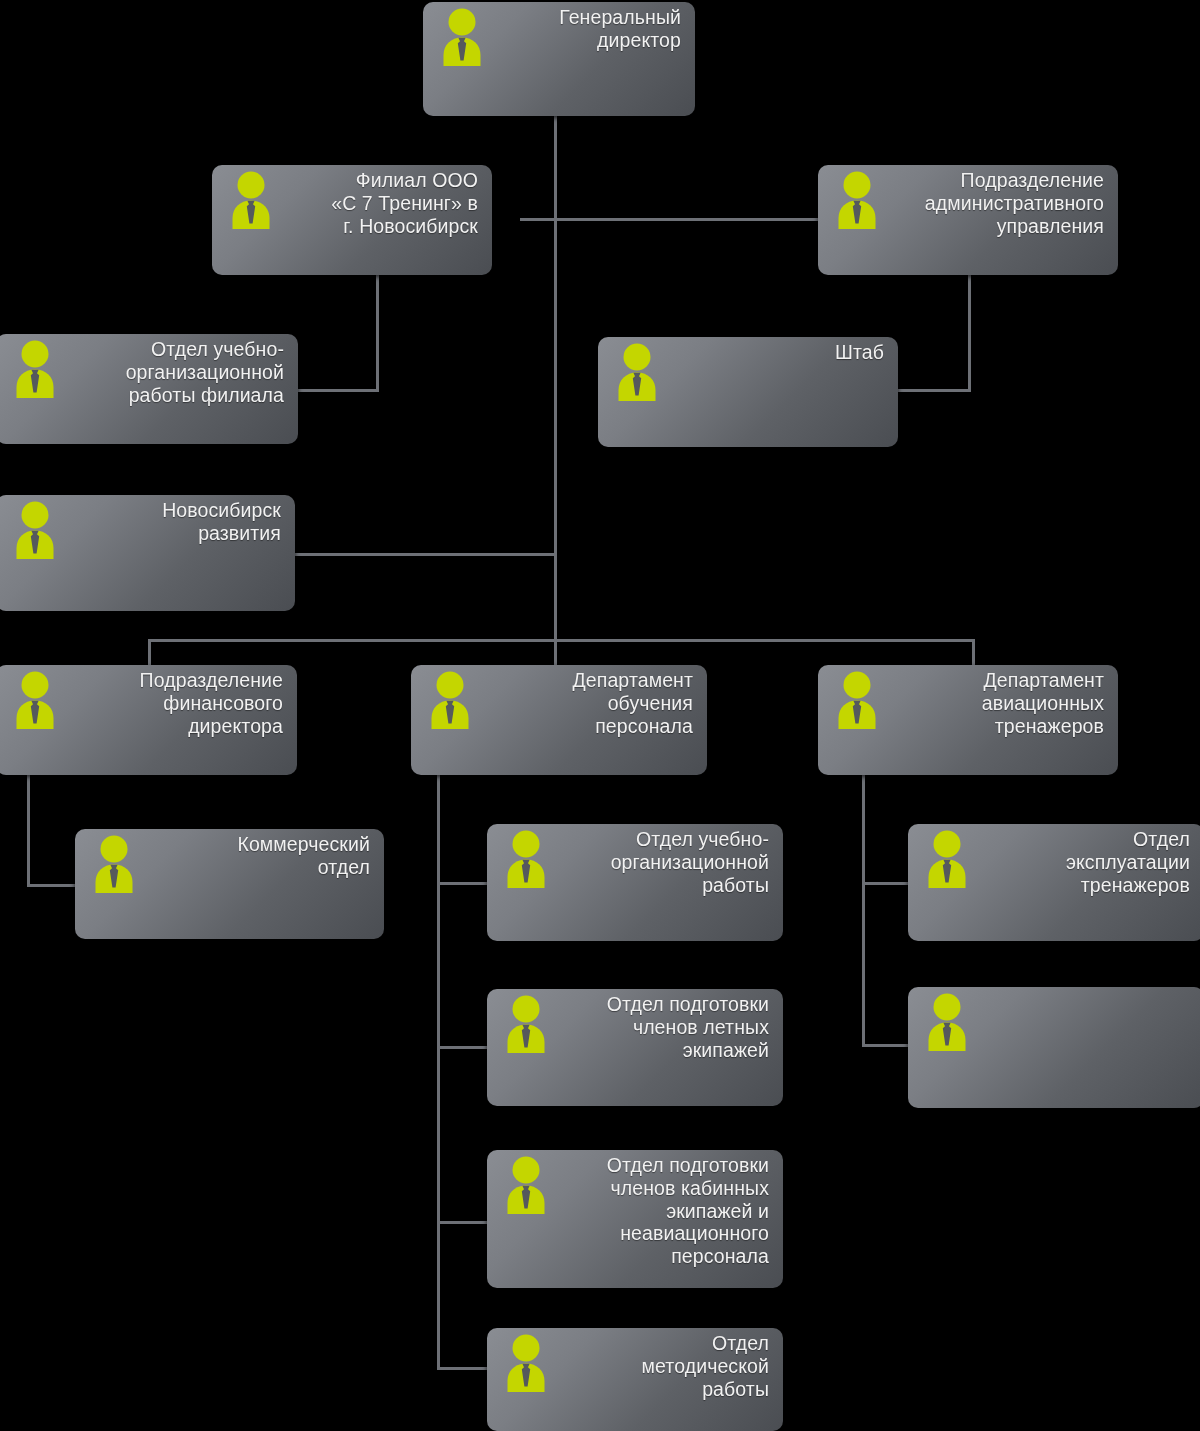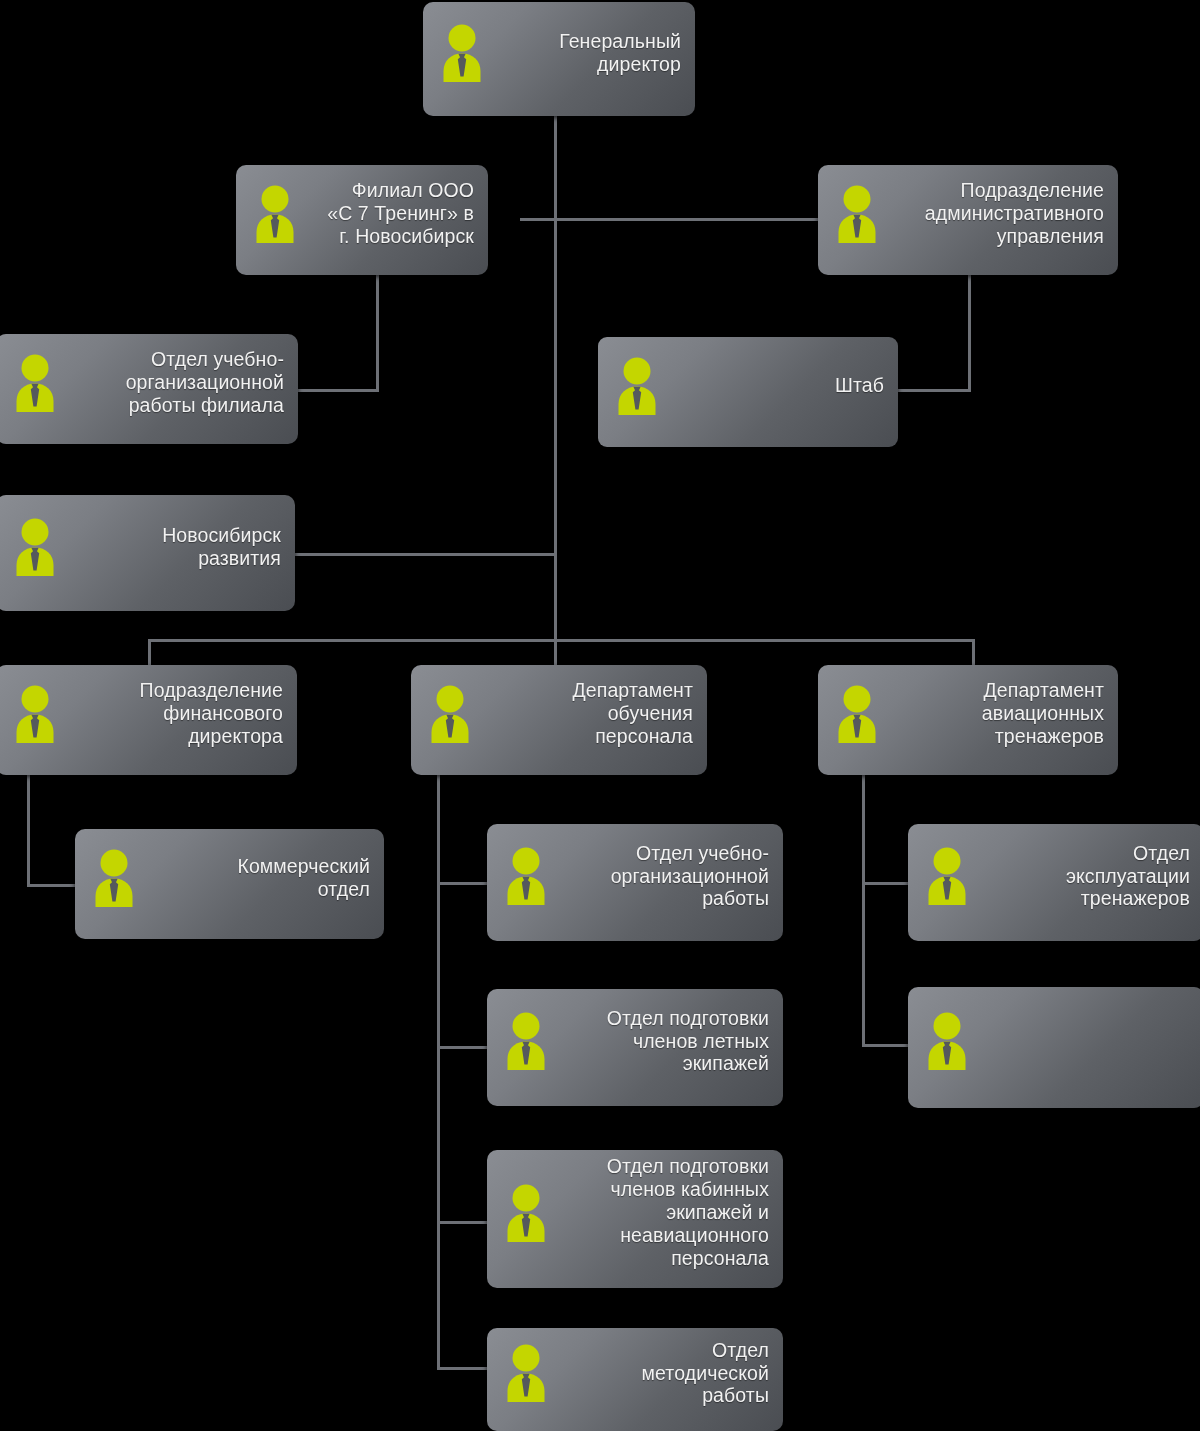--- a/index.html
+++ b/index.html
@@ -28,21 +28,21 @@
   .conn.h { height: 3px; }
 
   
   .node {
     position: absolute;
     box-sizing: border-box;
     border-radius: 10px;
     background: linear-gradient(135deg, #8a8d93 0%, #7b7e84 28%, #5e6166 62%, #4a4d52 100%);
     box-shadow: 0 2px 5px rgba(0,0,0,0.75);
     display: flex;
-    align-items: center;
+    align-items: flex-start;
     z-index: 3;
     padding: 4px 14px 17px 10px;
   }
   .node .icon {
     flex: 0 0 auto;
     width: 58px;
     height: 62px;
     margin-right: 6px;
     display: block;
   }
@@ -94,21 +94,21 @@
   <div class="node" style="left:423px; top:2px; width:272px; height:114px;">
     <svg class="icon" viewBox="0 0 58 62">
       <circle cx="29" cy="16" r="13.5" fill="#c4d600"></circle>
       <path d="M29 31.5c-11 0-18.5 7.5-18.5 17.5V60h37V49c0-10-7.5-17.5-18.5-17.5z" fill="#c4d600"></path>
       <path d="M25.4 31.8h7.2l-1.6 3.4 2.2 2.1-2.6 17.2h-3.2l-2.6-17.2 2.2-2.1z" fill="#55595d"></path>
     </svg>
     <div class="label">Генеральный
 директор</div>
   </div>
 
-  <div class="node" style="left:236px; top:165px; width:252px; height:110px;">
+  <div class="node" style="left:212px; top:165px; width:280px; height:110px;">
     <svg class="icon" viewBox="0 0 58 62">
       <circle cx="29" cy="16" r="13.5" fill="#c4d600"></circle>
       <path d="M29 31.5c-11 0-18.5 7.5-18.5 17.5V60h37V49c0-10-7.5-17.5-18.5-17.5z" fill="#c4d600"></path>
       <path d="M25.4 31.8h7.2l-1.6 3.4 2.2 2.1-2.6 17.2h-3.2l-2.6-17.2 2.2-2.1z" fill="#55595d"></path>
     </svg>
     <div class="label">Филиал ООО
 «С 7 Тренинг» в
 г. Новосибирск</div>
   </div>
 
@@ -127,21 +127,21 @@
     <svg class="icon" viewBox="0 0 58 62">
       <circle cx="29" cy="16" r="13.5" fill="#c4d600"></circle>
       <path d="M29 31.5c-11 0-18.5 7.5-18.5 17.5V60h37V49c0-10-7.5-17.5-18.5-17.5z" fill="#c4d600"></path>
       <path d="M25.4 31.8h7.2l-1.6 3.4 2.2 2.1-2.6 17.2h-3.2l-2.6-17.2 2.2-2.1z" fill="#55595d"></path>
     </svg>
     <div class="label">Отдел учебно-
 организационной
 работы филиала</div>
   </div>
 
-  <div class="node" style="left:598px; top:337px; width:300px; height:110px;border-radius:9px;">
+  <div class="node" style="left:598px; top:337px; width:300px; height:110px;">
     <svg class="icon" viewBox="0 0 58 62">
       <circle cx="29" cy="16" r="13.5" fill="#c4d600"></circle>
       <path d="M29 31.5c-11 0-18.5 7.5-18.5 17.5V60h37V49c0-10-7.5-17.5-18.5-17.5z" fill="#c4d600"></path>
       <path d="M25.4 31.8h7.2l-1.6 3.4 2.2 2.1-2.6 17.2h-3.2l-2.6-17.2 2.2-2.1z" fill="#55595d"></path>
     </svg>
     <div class="label">Штаб</div>
   </div>
 
   <div class="node" style="left:-4px; top:495px; width:299px; height:116px;">
     <svg class="icon" viewBox="0 0 58 62">

